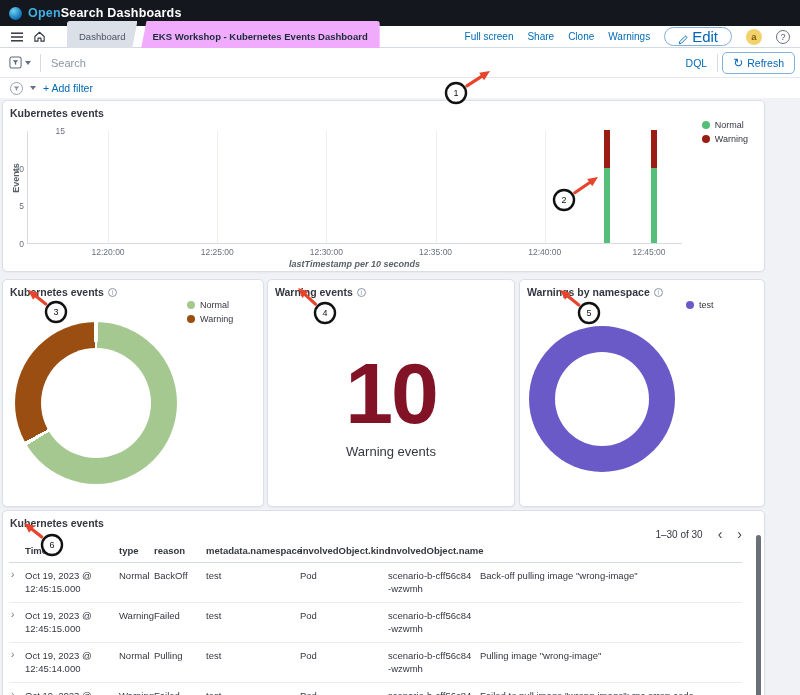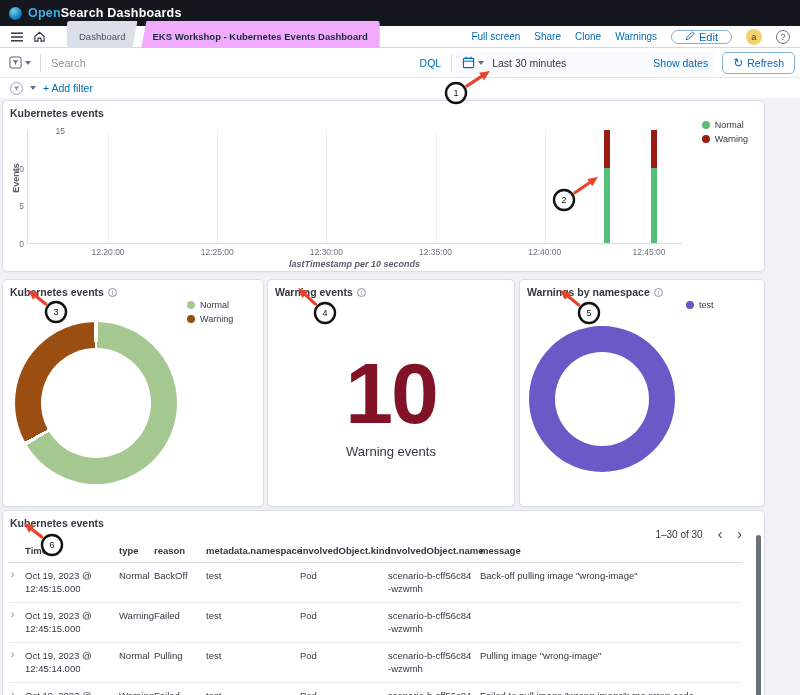--- a/index.html
+++ b/index.html
@@ -14,21 +14,21 @@
 
   
   .navbar { position:absolute; top:26px; left:0; width:800px; height:22px; background:#fff; border-bottom:1px solid #d3dae6; display:flex; align-items:center; padding:0 10px; gap:9px; z-index:5; }
   .iconbtn { display:flex; align-items:center; justify-content:center; cursor:pointer; }
   .crumbs { display:flex; align-items:center; gap:3px; margin-left:12px; }
   .pill { height:31px; display:flex; align-items:center; font-size:9.5px; padding:12px 12px; white-space:nowrap; }
   .pill1 { background:#dadfe8; color:#4a5462; clip-path:polygon(0 0,100% 0,calc(100% - 6px) 100%,0 100%); border-radius:3px 0 0 3px; }
   .pill2 { background:#f0abfc; color:#1c2b3a; clip-path:polygon(6px 0,100% 0,100% 100%,0 100%); border-radius:0 3px 3px 0;font-weight:bold; }
   .nav-right { margin-left:auto; display:flex; align-items:center; gap:14px; }
   .navlink { font-size:10px; color:#006BB4; cursor:pointer; white-space:nowrap; }
-  .edit-btn { display:flex; align-items:flex-start; gap:4px; border:1px solid #84b0d8; border-radius:13px; padding:0 13px; color:#0065b8; font-size:11px; background:#fff; cursor:pointer; }
+  .edit-btn { display:flex; align-items:flex-end; gap:4px; border:1px solid #84b0d8; border-radius:13px; padding:0 13px; color:#0065b8; font-size:15px; background:#fff; cursor:pointer; }
   .avatar { width:16px; height:16px; border-radius:50%; background:#f2d26c; color:#7a5b00; font-size:9.5px; font-weight:700; display:flex; align-items:center; justify-content:center; }
   .help-circle { width:14px; height:14px; border-radius:50%; border:1px solid #69707d; color:#545b64; font-size:9px; display:flex; align-items:center; justify-content:center; }
 
   
   .querybar { position:absolute; top:48px; left:0; width:800px; height:30px; background:#fff; border-bottom:1px solid #e4e8ef; display:flex; align-items:center; z-index:5; }
   .q-icon-group { width:40px; display:flex; align-items:center; justify-content:center; gap:3px; }
   .vdiv { width:1px; height:18px; background:#d3dae6; }
   .chev { width:0; height:0; border-left:3px solid transparent; border-right:3px solid transparent; border-top:4px solid #69707d; }
   .search-input { flex:1; border:none; outline:none; font-size:11px; padding:0 10px; color:#343741; font-family:"Liberation Sans",sans-serif; background:transparent; }
   .search-input::placeholder { color:#8b95a5; }
@@ -147,33 +147,20 @@
     <svg width="13" height="13" viewBox="0 0 14 14">
         <rect x="1" y="1" width="12" height="12" rx="2" fill="none" stroke="#5a6877" stroke-width="1.1"></rect>
         <path d="M4 4.5 h6 l-2.3 2.6 v2.6 l-1.4 -0.9 v-1.7 Z" fill="#5a6877"></path>
       </svg>
     <span class="chev"></span>
   </span>
   <span class="vdiv"></span>
   <input class="search-input" placeholder="Search" style="">
   <span class="dql">DQL</span>
   <span class="vdiv"></span>
-  <span class="datepicker">
-    <span class="cal-btn">
-      <svg width="13" height="13" viewBox="0 0 14 14">
-          <rect x="1.5" y="2.5" width="11" height="10" rx="1" fill="none" stroke="#006BB4" stroke-width="1.2"></rect>
-          <line x1="4.3" y1="0.8" x2="4.3" y2="3.6" stroke="#006BB4" stroke-width="1.2"></line>
-          <line x1="9.7" y1="0.8" x2="9.7" y2="3.6" stroke="#006BB4" stroke-width="1.2"></line>
-          <line x1="1.5" y1="5.6" x2="12.5" y2="5.6" stroke="#006BB4" stroke-width="1.1"></line>
-        </svg>
-      <span class="chev"></span>
-    </span>
-    <span class="timerange">Last 30 minutes</span>
-    <span class="showdates">Show dates</span>
-  </span>
   <span class="refresh-btn">
       <span class="refresh-glyph">↻</span>
       <span>Refresh</span>
     </span>
 </div>
 
 <div class="filterrow">
   <span class="filter-circ">
     <svg width="7" height="7" viewBox="0 0 10 10">
         <path d="M1 2 h8 l-3 3.4 v3 l-2 -1.2 v-1.8 Z" fill="#8b95a5"></path>
@@ -275,21 +262,20 @@
   </div>
   <div class="tbl" id="events-table">
       <div class="trow thead">
         <span class="tcell"></span>
         <span class="tcell">Time<span class="sort-arrow"></span></span>
         <span class="tcell">type</span>
         <span class="tcell">reason</span>
         <span class="tcell">metadata.namespace</span>
         <span class="tcell">involvedObject.kind</span>
         <span class="tcell">involvedObject.name</span>
-        <span class="tcell">message</span>
       </div>
       <div class="trow">
         <span class="tcell expand">›</span>
         <span class="tcell">Oct 19, 2023 @ 12:45:15.000</span>
         <span class="tcell">Normal</span>
         <span class="tcell">BackOff</span>
         <span class="tcell">test</span>
         <span class="tcell">Pod</span>
         <span class="tcell cell-name">scenario-b-cff56c84-wzwmh</span>
         <span class="tcell">Back-off pulling image "wrong-image"</span>

